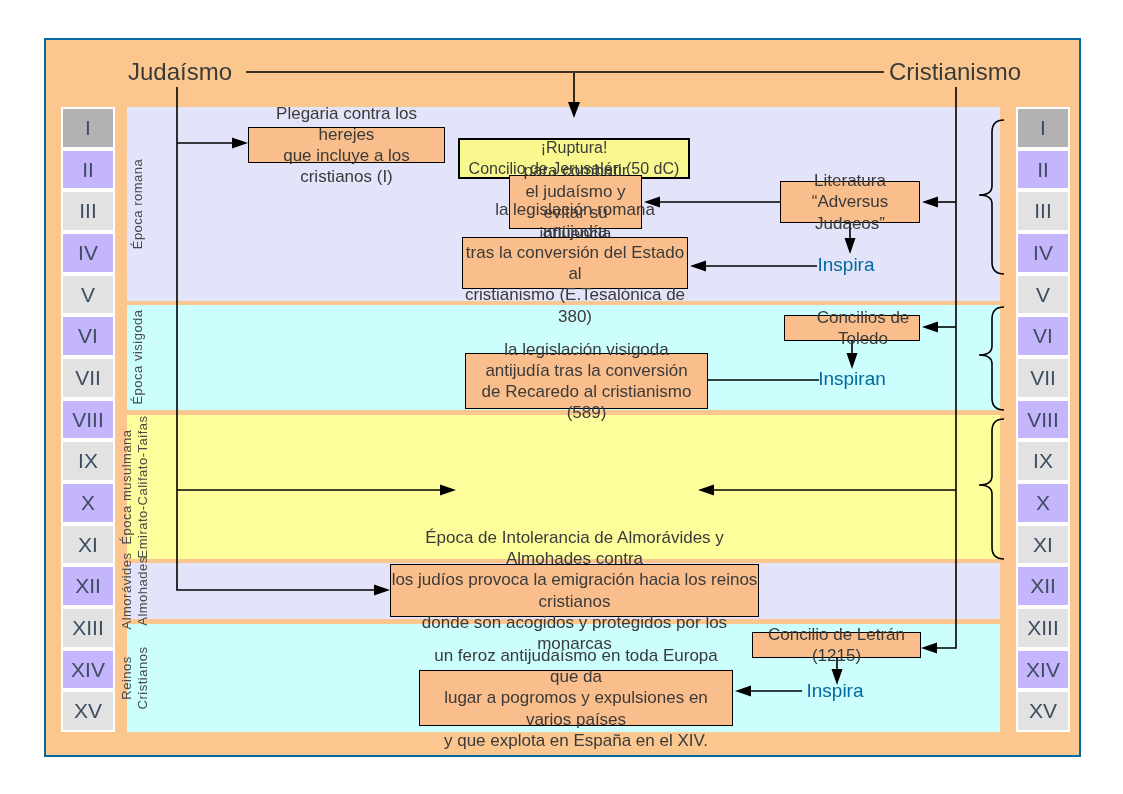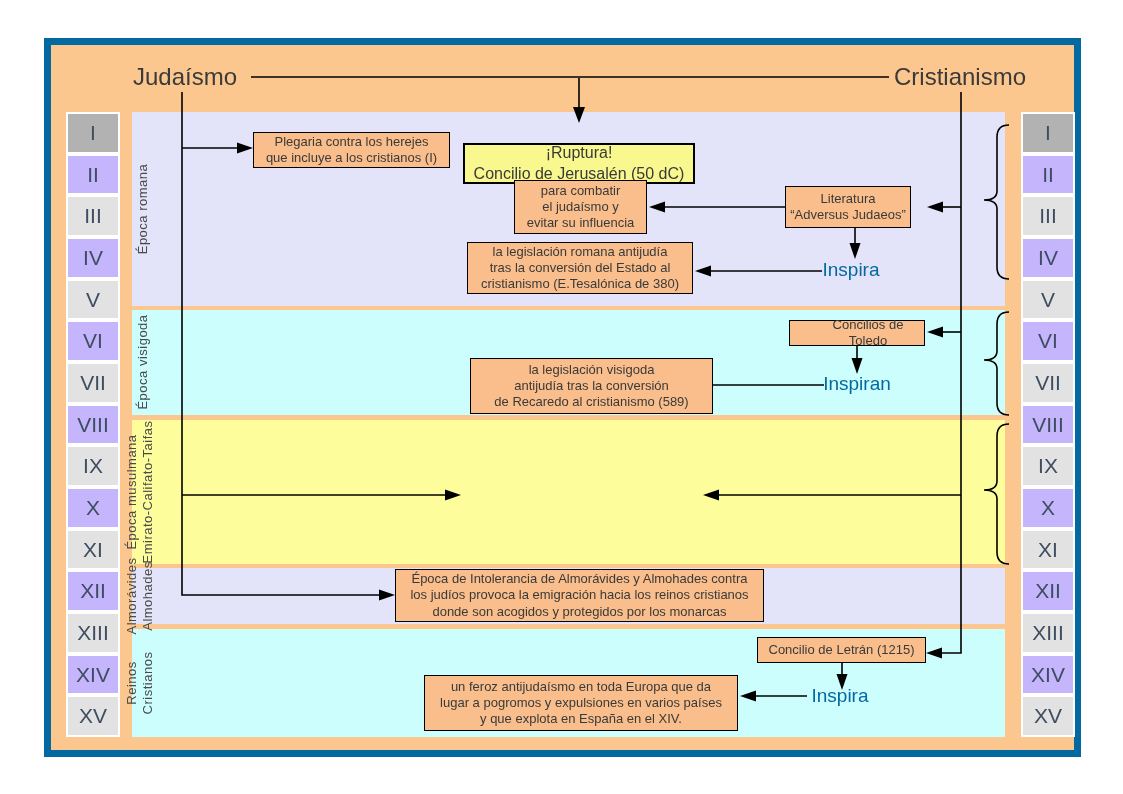--- a/index.html
+++ b/index.html
@@ -2,21 +2,21 @@
 <html><head>
 <meta charset="utf-8">
 <style>
   html,body{margin:0;padding:0;}
   body{
     width:1123px;height:794px;position:relative;background:#ffffff;
     font-family:"Liberation Sans", sans-serif;overflow:hidden;
   }
   .frame{
     position:absolute;left:44px;top:38px;width:1037px;height:719px;
-    background:#fbc78f;border:7px solid #0369a1;box-sizing:border-box;
+    background:#fbc78f;border:2px solid #0369a1;box-sizing:border-box;
   }
   .title{
     position:absolute;transform:translate(-50%,-50%);
     font-size:24px;color:#3a3a3a;white-space:nowrap;
   }
   .band{position:absolute;left:81px;width:873px;}
   .band.romana{top:67px;height:194px;background:#e3e3f9;}
   .band.visigoda{top:265px;height:105px;background:#ccfefe;}
   .band.musulmana{top:375px;height:144px;background:#fdfd9c;}
   .band.almoravides{top:523px;height:56px;background:#e3e3f9;}
@@ -37,21 +37,21 @@
     border:2px solid #fff;box-sizing:border-box;
     font-size:21px;color:#3e4e61;
   }
   .cell.dark{background:#b2b2b2;}
   .cell.med{background:#c4b5fd;}
   .cell.light{background:#e2e2e2;}
   svg.overlay{position:absolute;left:0;top:0;z-index:2;}
   .node{
     position:absolute;display:flex;align-items:center;justify-content:center;
     background:#f9be8b;border:1.5px solid #000;box-sizing:border-box;
-    font-size:13px;color:#3a3a3a;text-align:center;white-space:pre-line;
+    font-size:17px;color:#3a3a3a;text-align:center;white-space:pre-line;
     line-height:1.25;z-index:4;
   }
   .node.yellow{background:#f8f88f;border-width:2px;font-size:16px;line-height:1.3;}
   .float-label{
     position:absolute;transform:translate(-50%,-50%);
     font-size:19px;color:#0369a1;white-space:nowrap;z-index:4;
   }
 </style>
 </head>
 <body>
@@ -155,21 +155,21 @@
     <div class="cell light">XV</div>
   </div>
 
   <div class="node" style="left:202px;top:87px;width:197px;height:36px;">Plegaria contra los herejes
 que incluye a los cristianos (I)</div>
   <div class="node yellow" style="left:412px;top:78px;width:232px;height:41px;margin-top:20px;">¡Ruptura!
 Concilio de Jerusalén (50 dC)</div>
   <div class="node" style="left:463px;top:135px;width:133px;height:54px;">para combatir
 el judaísmo y
 evitar su influencia</div>
-  <div class="node" style="left:734px;top:141px;width:126px;height:42px;">Literatura
+  <div class="node" style="left:734px;top:141px;width:140px;height:42px;">Literatura
 “Adversus Judaeos”</div>
   <div class="node" style="left:416px;top:197px;width:226px;height:52px;">la legislación romana antijudía
 tras la conversión del Estado al
 cristianismo (E.Tesalónica de 380)</div>
   <div class="node" style="left:738px;top:275px;width:136px;height:26px;padding-left:22px;">Concilios de Toledo</div>
   <div class="node" style="left:419px;top:313px;width:243px;height:56px;">la legislación visigoda
 antijudía tras la conversión
 de Recaredo al cristianismo (589)</div>
   <div class="node" style="left:344px;top:524px;width:369px;height:53px;">Época de Intolerancia de Almorávides y Almohades contra
 los judíos provoca la emigración hacia los reinos cristianos

